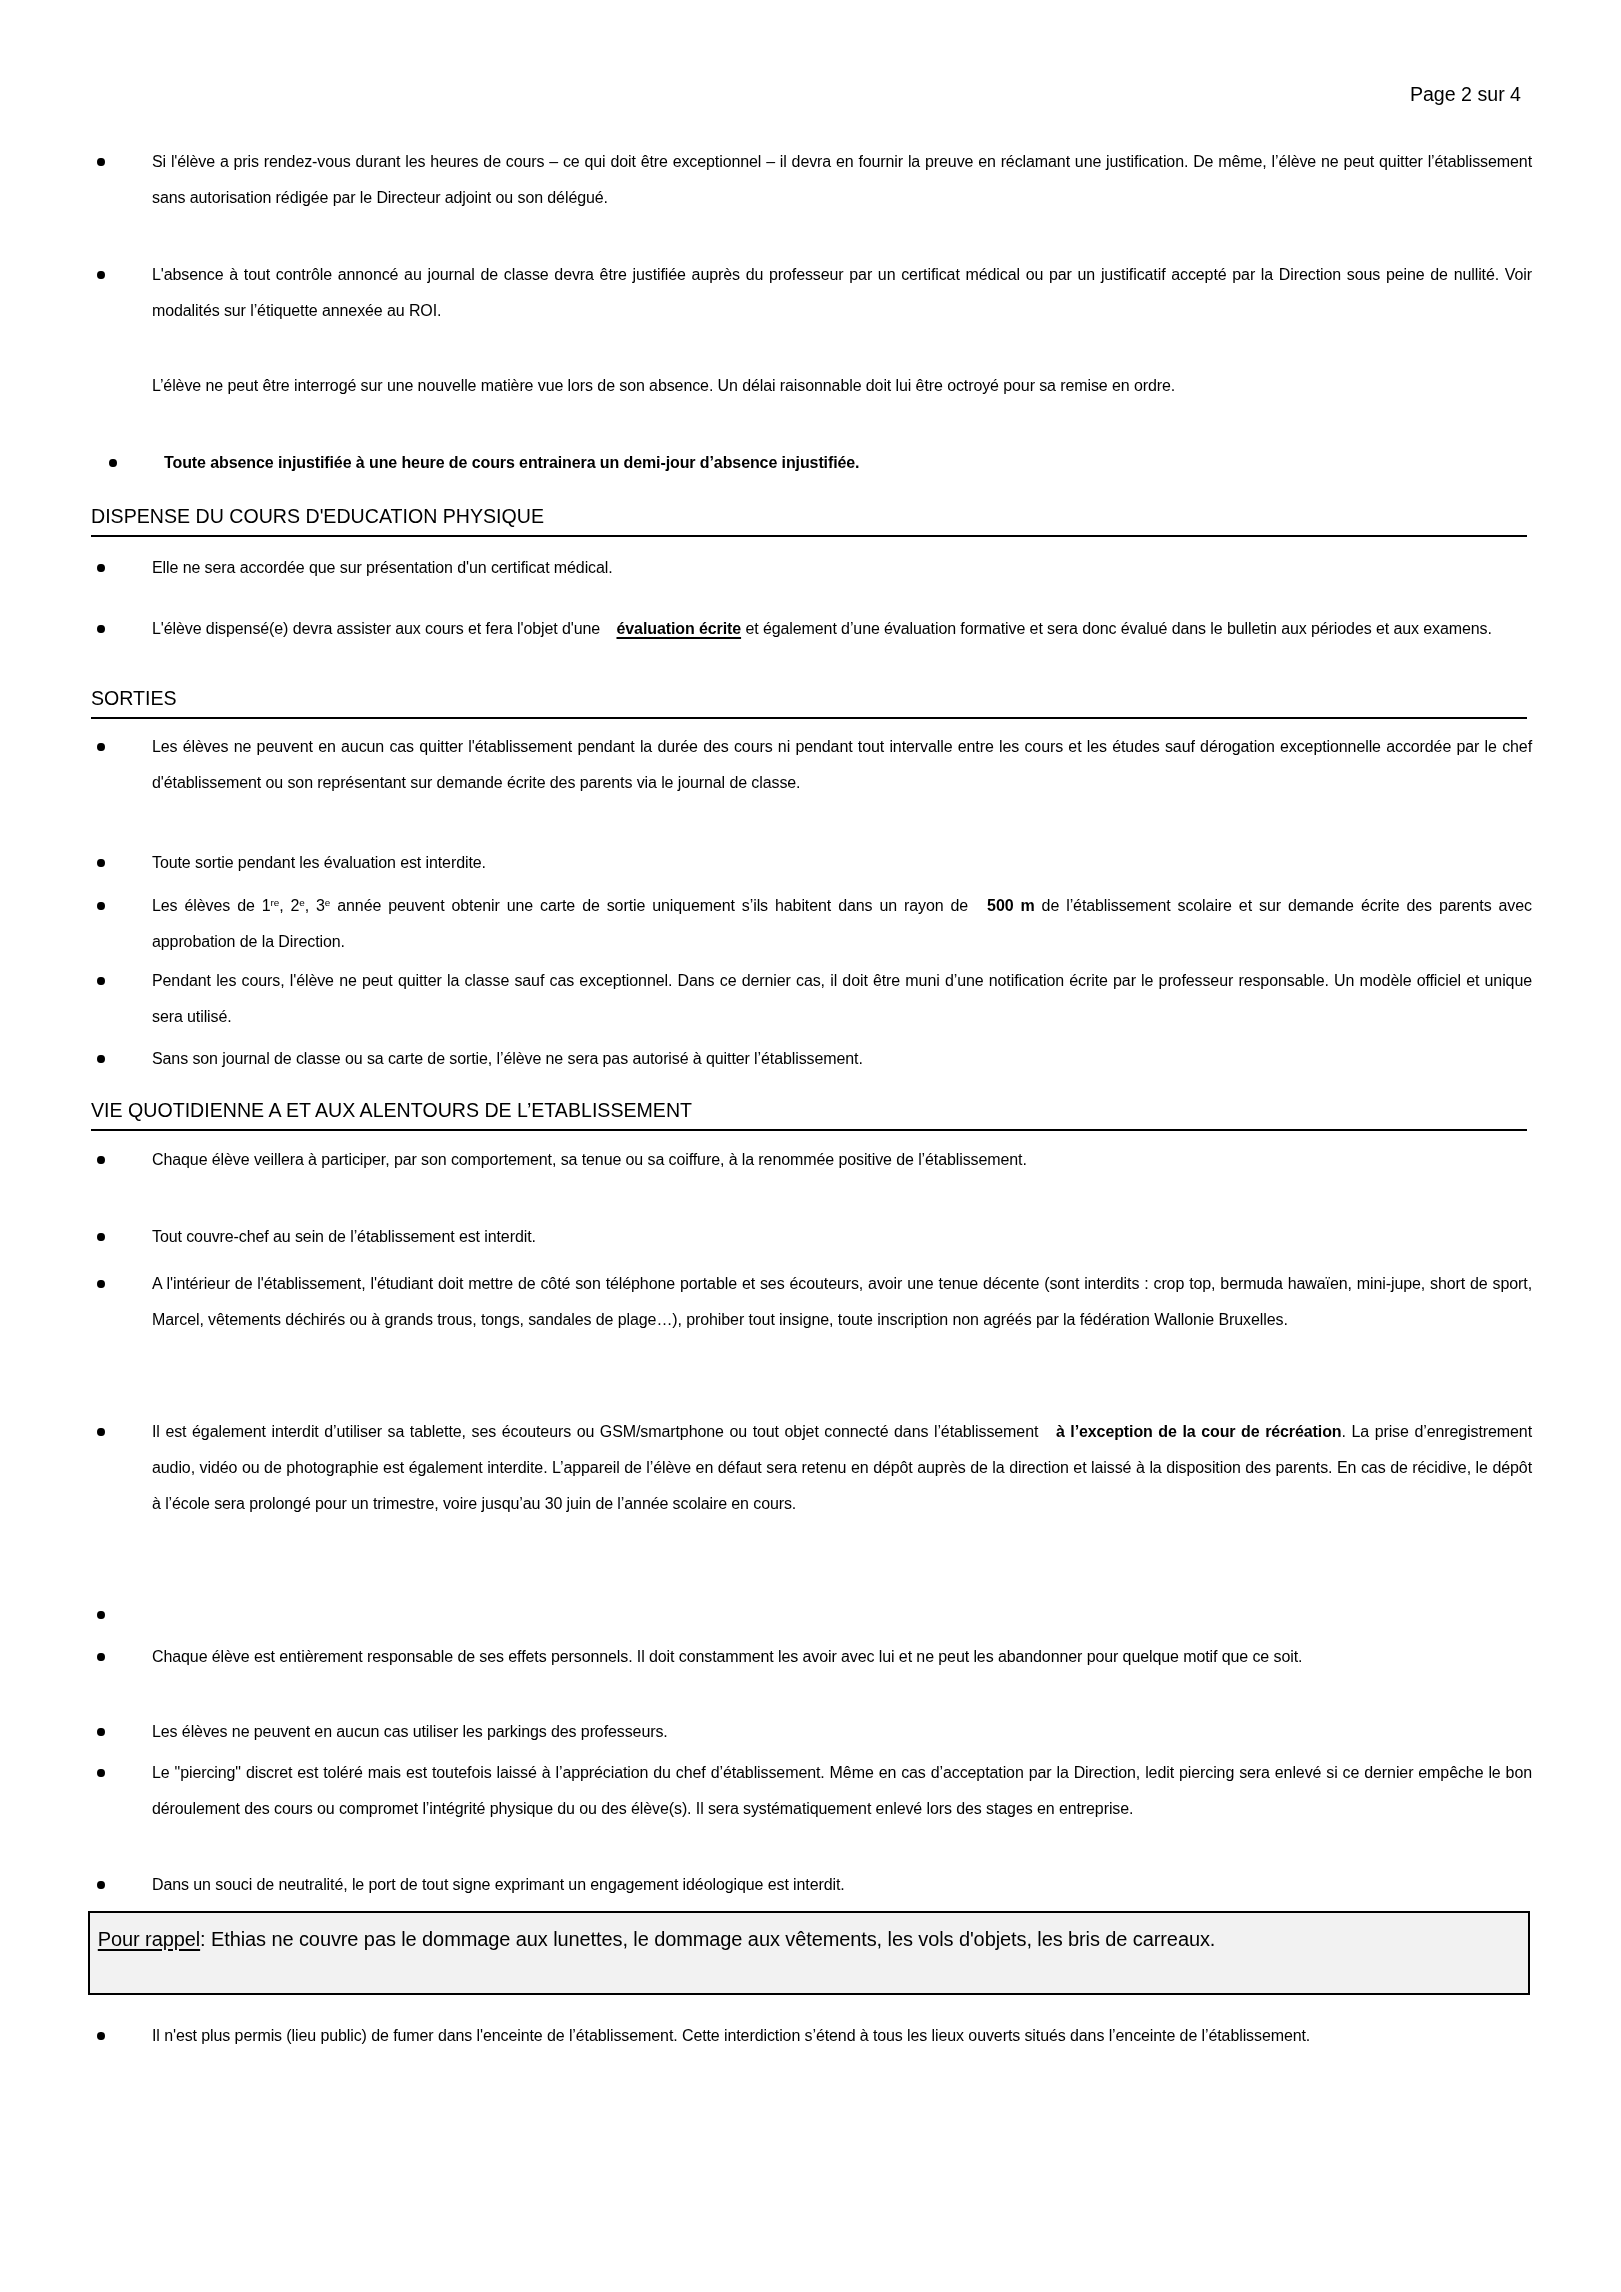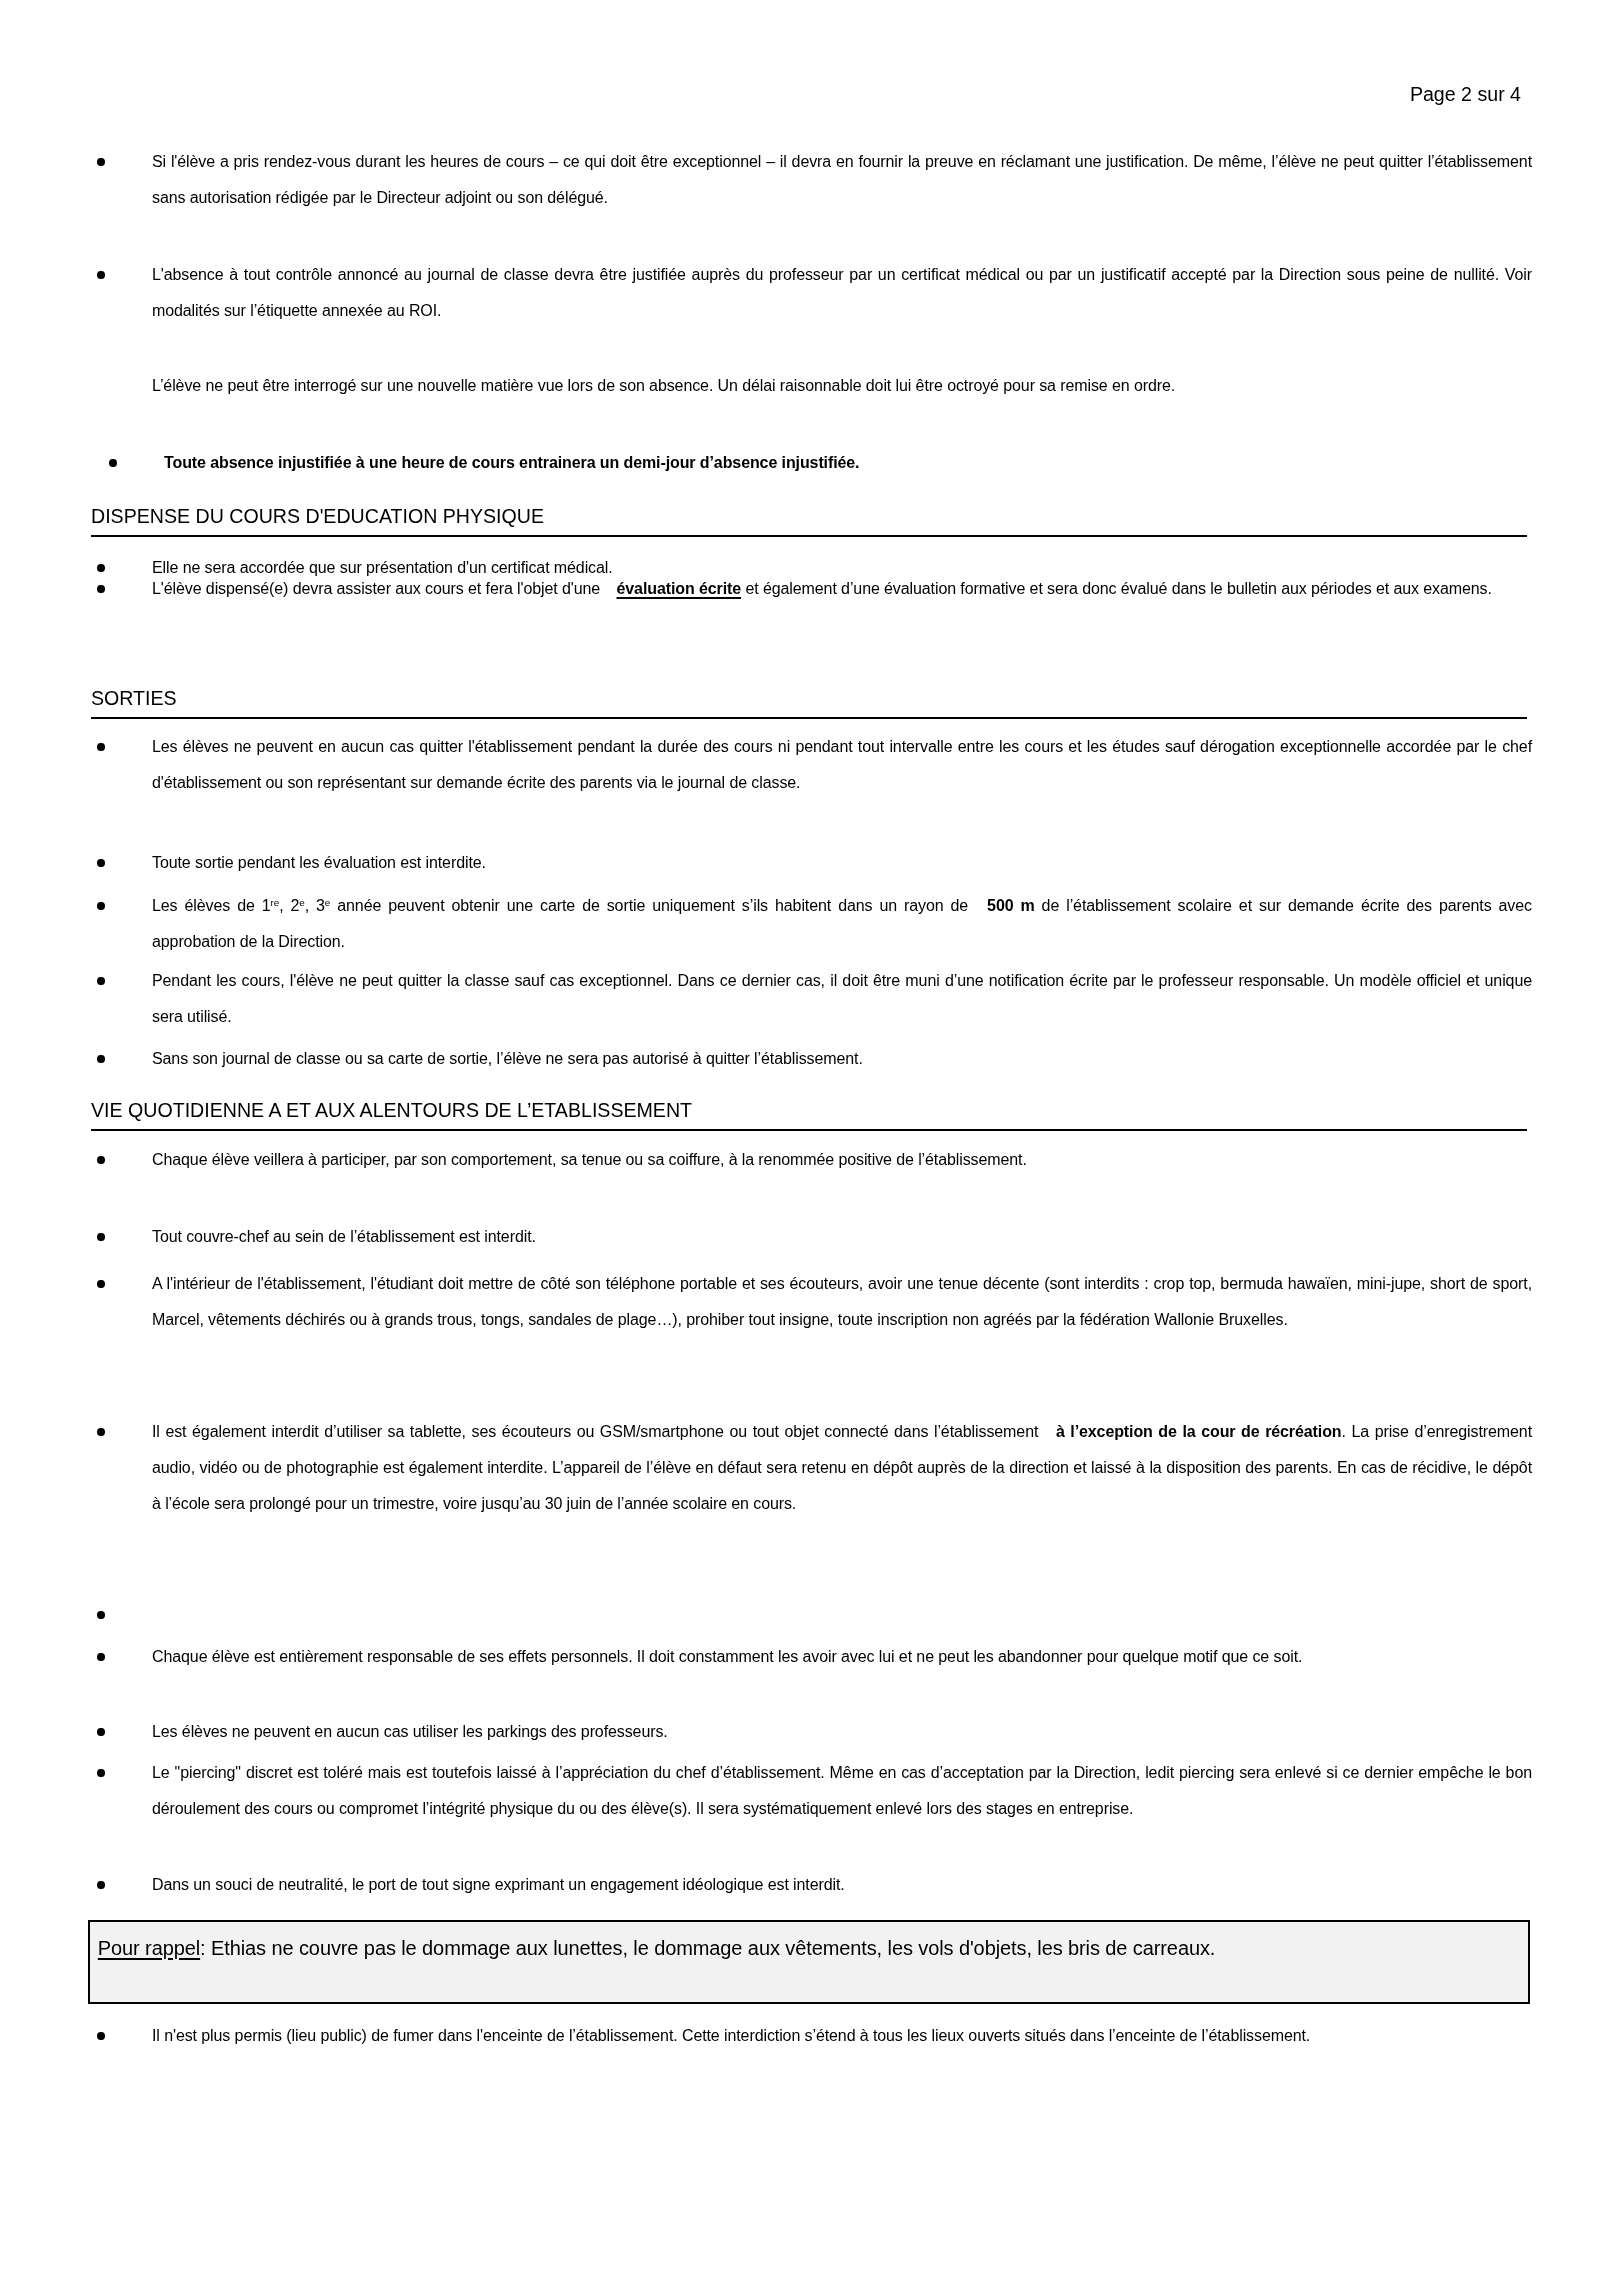--- a/index.html
+++ b/index.html
@@ -10,21 +10,21 @@
           text-align: justify; letter-spacing: -0.1px; word-spacing: 0px; }
   .bullet { position: absolute; left: -55px; top: 0; width: 11.8px; height: 35px; }
   .bullet::before { content: ""; position: absolute; left: 0; top: 13.7px; width: 7.8px; height: 8.8px;
                     border-radius: 50%; background: #000; }
   .heading { position: absolute; left: 91px; width: 1436px; font-size: 19.6px; line-height: 25.5px;
              border-bottom: 2.5px solid #000; padding-bottom: 5.9px; text-transform: none; }
   .bold { font-weight: bold; margin-left: 12px; }
   .uline { text-decoration: underline; text-decoration-thickness: 2px; text-underline-offset: 2.9px; }
   sup { font-size: 0.62em; line-height: 0; vertical-align: 0.55em; }
   .note-box { position: absolute; left: 88px; top: 1911px; width: 1438px; height: 80px;
-              border: 2.9px solid #000; background: #f2f2f2; margin-top: 9px; }
+              border: 2.9px solid #000; background: #f2f2f2; }
   .note-text { position: absolute; left: 7.8px; right: 5.9px; top: 7.8px; font-size: 20px; line-height: 36px;
                text-align: justify; padding-left: 195px; text-indent: -195px; letter-spacing: -0.1px; }
   .note-label { text-decoration: underline; text-underline-offset: 2.9px; }
 </style>
 </head>
 <body>
 
 <div class="page-header">Page 2 sur 4</div>
 
 <div class="para" style="top:144px">
@@ -41,21 +41,21 @@
 <div class="para bold" style="top:445px">
   <span class="bullet"></span>
   <span>Toute absence injustifiée à une heure de cours entrainera un demi-jour d’absence injustifiée.</span>
 </div>
 
 <div class="heading" style="top:504px">DISPENSE DU COURS D'EDUCATION PHYSIQUE</div>
 <div class="para" style="top:550px">
   <span class="bullet"></span>
   <span>Elle ne sera accordée que sur présentation d'un certificat médical.</span>
 </div>
-<div class="para" style="top:571px">
+<div class="para" style="top:611px">
   <span class="bullet"></span>
   <span>L'élève dispensé(e) devra assister aux cours et fera l'objet d'une </span><span class="bold uline">évaluation écrite</span><span> et également d’une évaluation formative et sera donc évalué dans le bulletin aux périodes et aux examens.</span>
 </div>
 
 <div class="heading" style="top:686px">SORTIES</div>
 <div class="para" style="top:729px">
   <span class="bullet"></span>
   <span>Les élèves ne peuvent en aucun cas quitter l'établissement pendant la durée des cours ni pendant tout intervalle entre les cours et les études sauf dérogation exceptionnelle accordée par le chef d'établissement ou son représentant sur demande écrite des parents via le journal de classe.</span>
 </div>
 <div class="para" style="top:845px">

